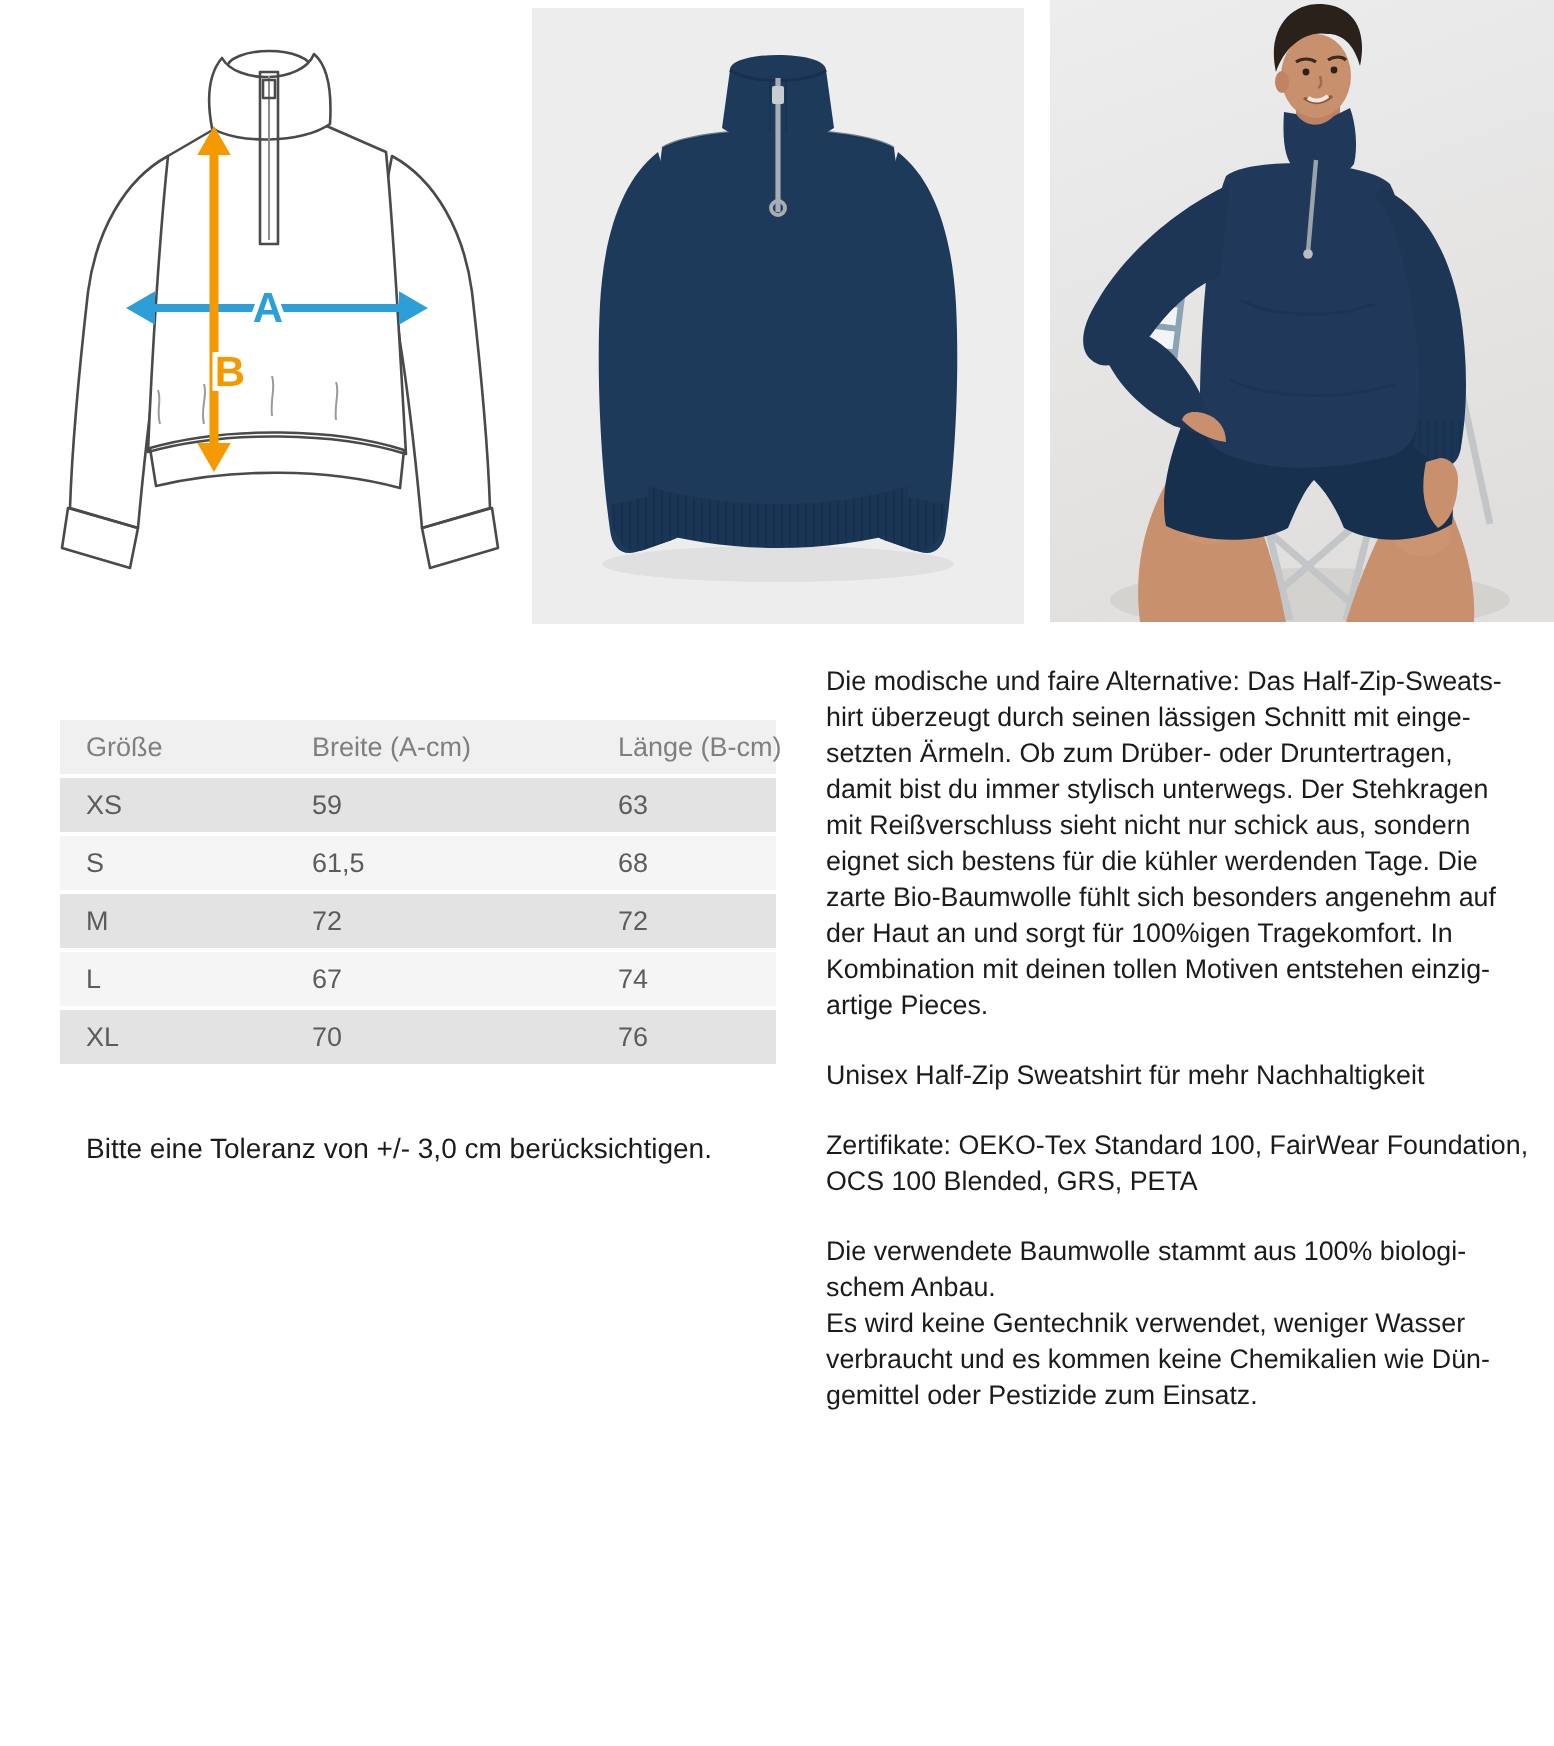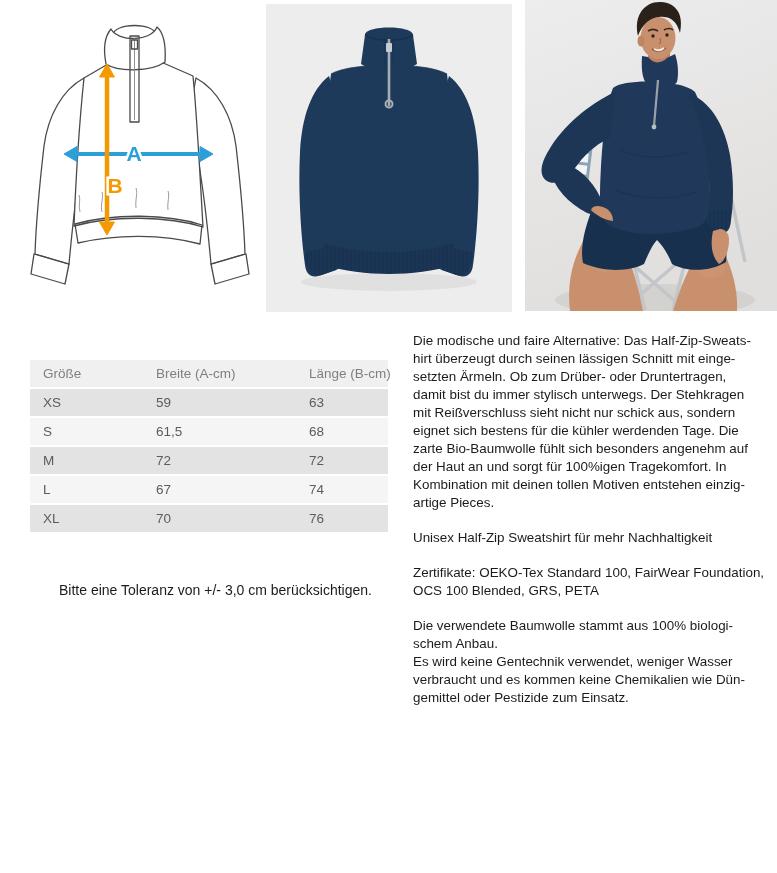--- a/index.html
+++ b/index.html
@@ -25,21 +25,21 @@
   .size-table tbody tr:nth-child(even){background:var(--table-row-light);}
   .size-table tbody td{color:var(--table-cell-text);margin-left:31px;}
   .size-table th,.size-table td{
     text-align:left;padding:5px 0 6px 13px;height:16px;white-space:nowrap;
   }
   .size-table th:nth-child(1),.size-table td:nth-child(1){width:100px;}
   .size-table th:nth-child(2),.size-table td:nth-child(2){width:140px;}
 
   .tolerance{
     position:absolute;left:43px;top:566px;font-size:14px;
-    color:var(--text-color);margin:16px;
+    color:var(--text-color);margin:0;
   }
 
   .description{
     position:absolute;left:413px;top:331px;width:364px;
     font-size:13.4px;line-height:18px;color:var(--text-color);
   }
   .description .para{white-space:pre-line;margin:1px 0 17px 0;}
 
   
   .ln{stroke:var(--sketch-line);stroke-width:1.3;fill:none;stroke-linejoin:round;stroke-linecap:round;}

